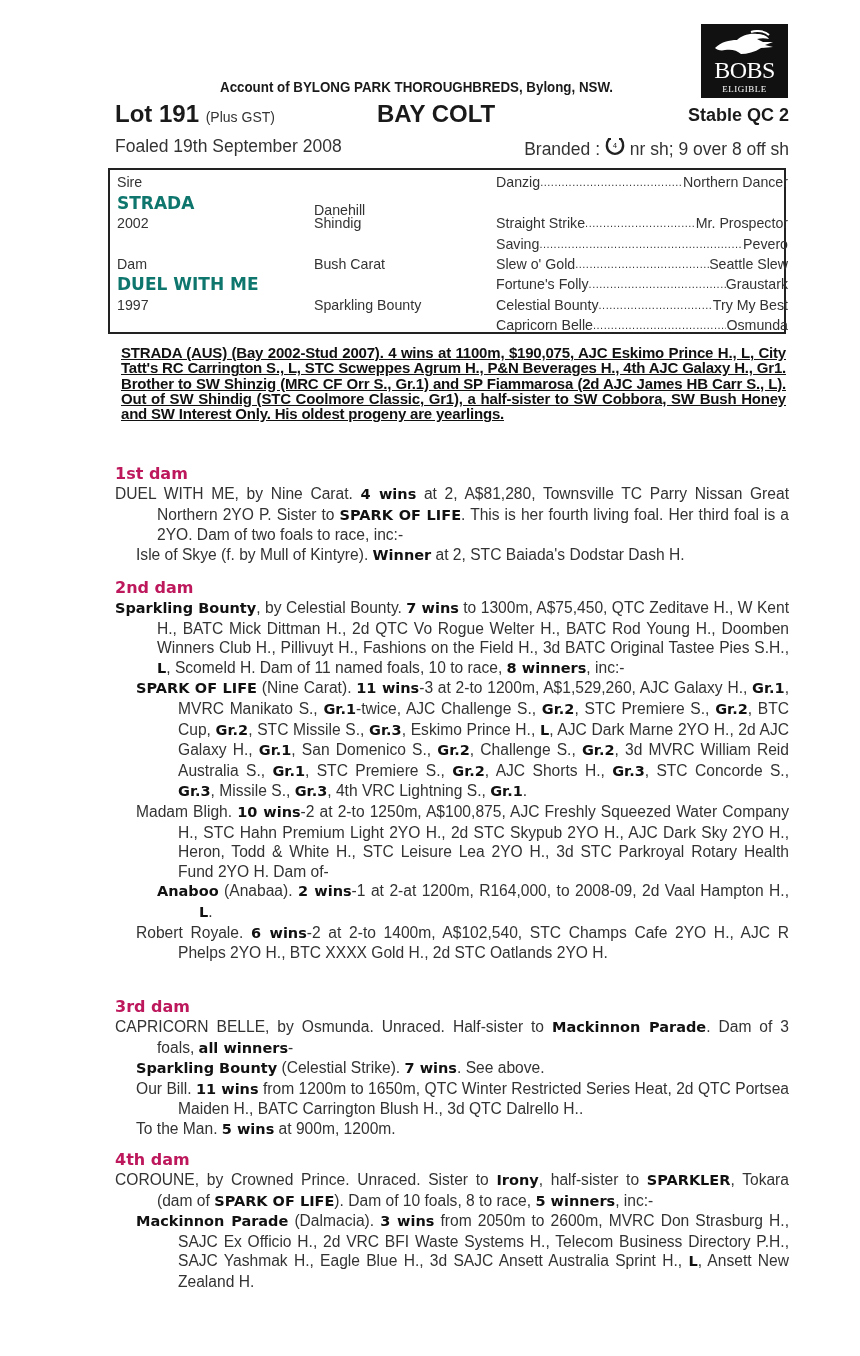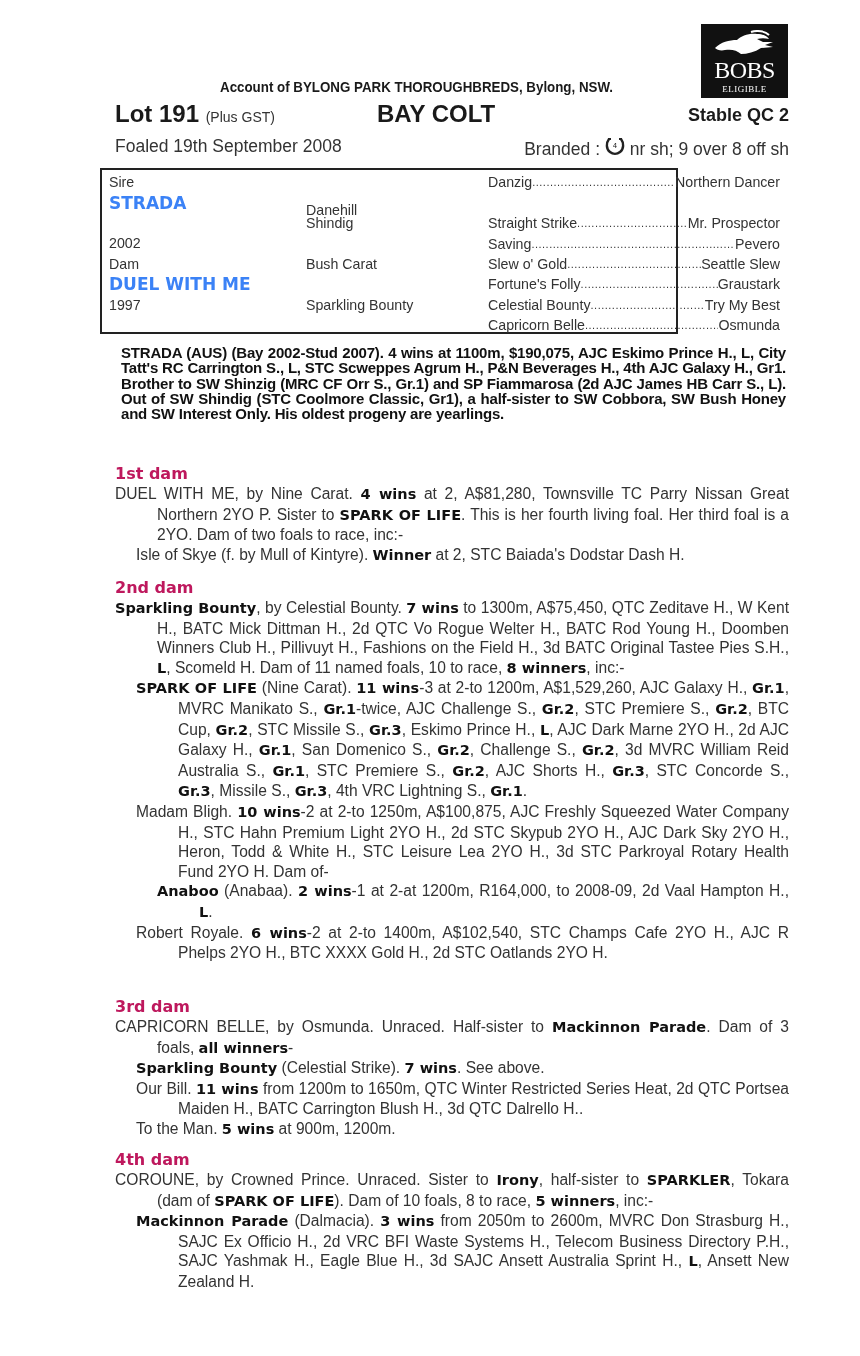--- a/index.html
+++ b/index.html
@@ -20,35 +20,35 @@
   .lot { position: absolute; left: 0; top: 0; font-size: 24px; font-weight: bold; white-space: nowrap; }
   .lot .gst { font-size: 14px; font-weight: normal; color: #333; }
   .colt { position: absolute; left: 262px; top: 0; font-size: 24px; font-weight: bold; }
   .stable { position: absolute; right: 0; top: 5px; font-size: 18px; font-weight: bold; }
   .foal-row { position: absolute; left: 115px; top: 136px; width: 674px; font-size: 17.5px; color: #333; }
   .foaled { position: absolute; left: 0; top: 0; white-space: nowrap; }
   .branded { position: absolute; right: 0; top: 0; white-space: nowrap; }
   .brand-icon { display: inline-block; width: 20px; height: 20px; vertical-align: -1px; }
 
   
-  .ped { position: absolute; left: 100px; top: 168px; width: 578px; height: 166px;
+  .ped { position: absolute; left: 108px; top: 168px; width: 678px; height: 166px;
          border: 2px solid #222; box-sizing: border-box; }
   .ped .c { position: absolute; font-size: 14.2px; color: #333; white-space: nowrap; line-height: 20px; }
-  .ped .big { font-family: "DejaVu Sans", sans-serif; font-weight: bold; font-size: 17px; color: #3b82f6; }
+  .ped .big { font-family: "DejaVu Sans", sans-serif; font-weight: bold; font-size: 17px; color: #0f766e; }
   .ped .g { position: absolute; left: 386px; width: 292px; font-size: 14.2px; color: #333;
             display: flex; line-height: 20px; justify-content: flex-end; }
   .ped .g .n { white-space: nowrap; }
   .ped .g .dots { flex: 1; overflow: hidden; white-space: nowrap; font-size: 11px; letter-spacing: 0.5px; }
   .ped .g .dots::before { content: "................................................................................................"; }
   .ped .g .s { white-space: nowrap; }
 
   
   .sire-sum { position: absolute; left: 121px; top: 345px; width: 665px; font-size: 15px;
               font-weight: bold; line-height: 15.3px; text-align: justify; color: #111;
-              font-family: "Liberation Sans", sans-serif; letter-spacing: -0.2px; }
+              font-family: "Liberation Sans", sans-serif; letter-spacing: -0.2px; text-decoration: underline; }
 
   
   .sec { position: absolute; left: 115px; width: 674px; }
   .sec h3 { margin: 0; font-family: "DejaVu Sans", sans-serif; font-size: 16px; font-weight: bold;
             line-height: 20px; color: #be185d; }
   .para { font-size: 15.6px; line-height: 19.6px; text-align: justify; color: #333;
           text-indent: -42px; }
   .para b, .para .bd { font-family: "DejaVu Sans", sans-serif; font-weight: bold; color: #111; font-size: 14.5px; }
   .l0 { padding-left: 42px; }
   .l1 { padding-left: 63px; }
@@ -87,21 +87,21 @@
       <path d="M3 3 L6 3 M14 3 L17 3" stroke="#222" stroke-width="2"></path>
       <text x="10" y="12" font-size="7" text-anchor="middle" fill="#222" font-family="DejaVu Sans, sans-serif">4</text>
     </svg>
     <span>nr sh; 9 over 8 off sh</span>
   </div>
 </div>
 
 <div class="ped">
   <div class="c" style="left:7px; top:2px;">Sire</div>
   <div class="c big" style="left:7px; top:23px;">STRADA</div>
-  <div class="c" style="left:7px; top:43px;margin-top:20px;">2002</div>
+  <div class="c" style="left:7px; top:43px;">2002</div>
   <div class="c" style="left:7px; top:84px;">Dam</div>
   <div class="c big" style="left:7px; top:104px;">DUEL WITH ME</div>
   <div class="c" style="left:7px; top:125px;">1997</div>
 
   <div class="c" style="left:204px; top:2px;margin-top:28px;">Danehill</div>
   <div class="c" style="left:204px; top:43px;">Shindig</div>
   <div class="c" style="left:204px; top:84px;">Bush Carat</div>
   <div class="c" style="left:204px; top:125px;">Sparkling Bounty</div>
 
   <div class="g" style="top:2px;">

